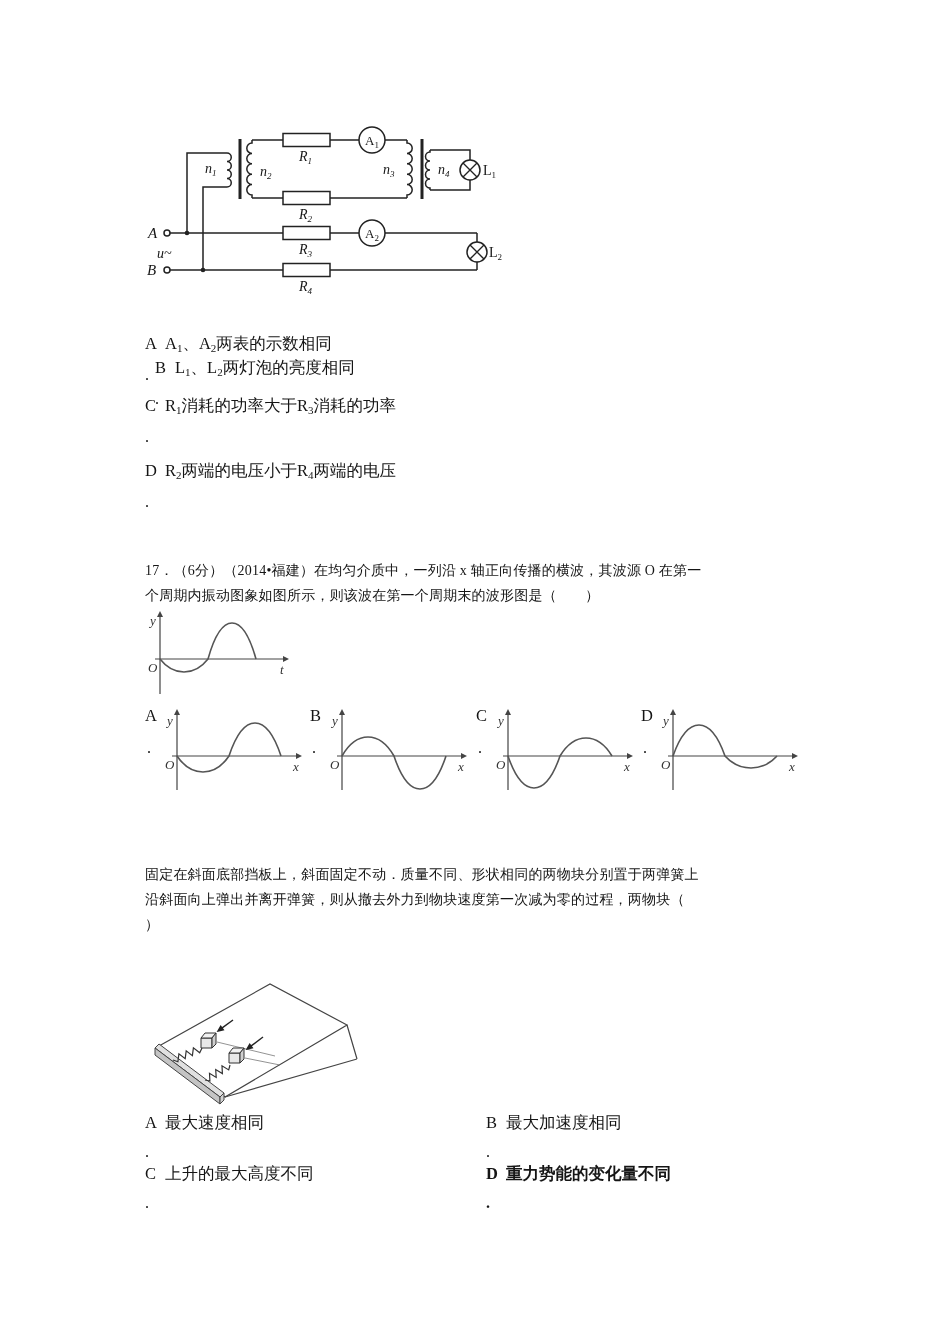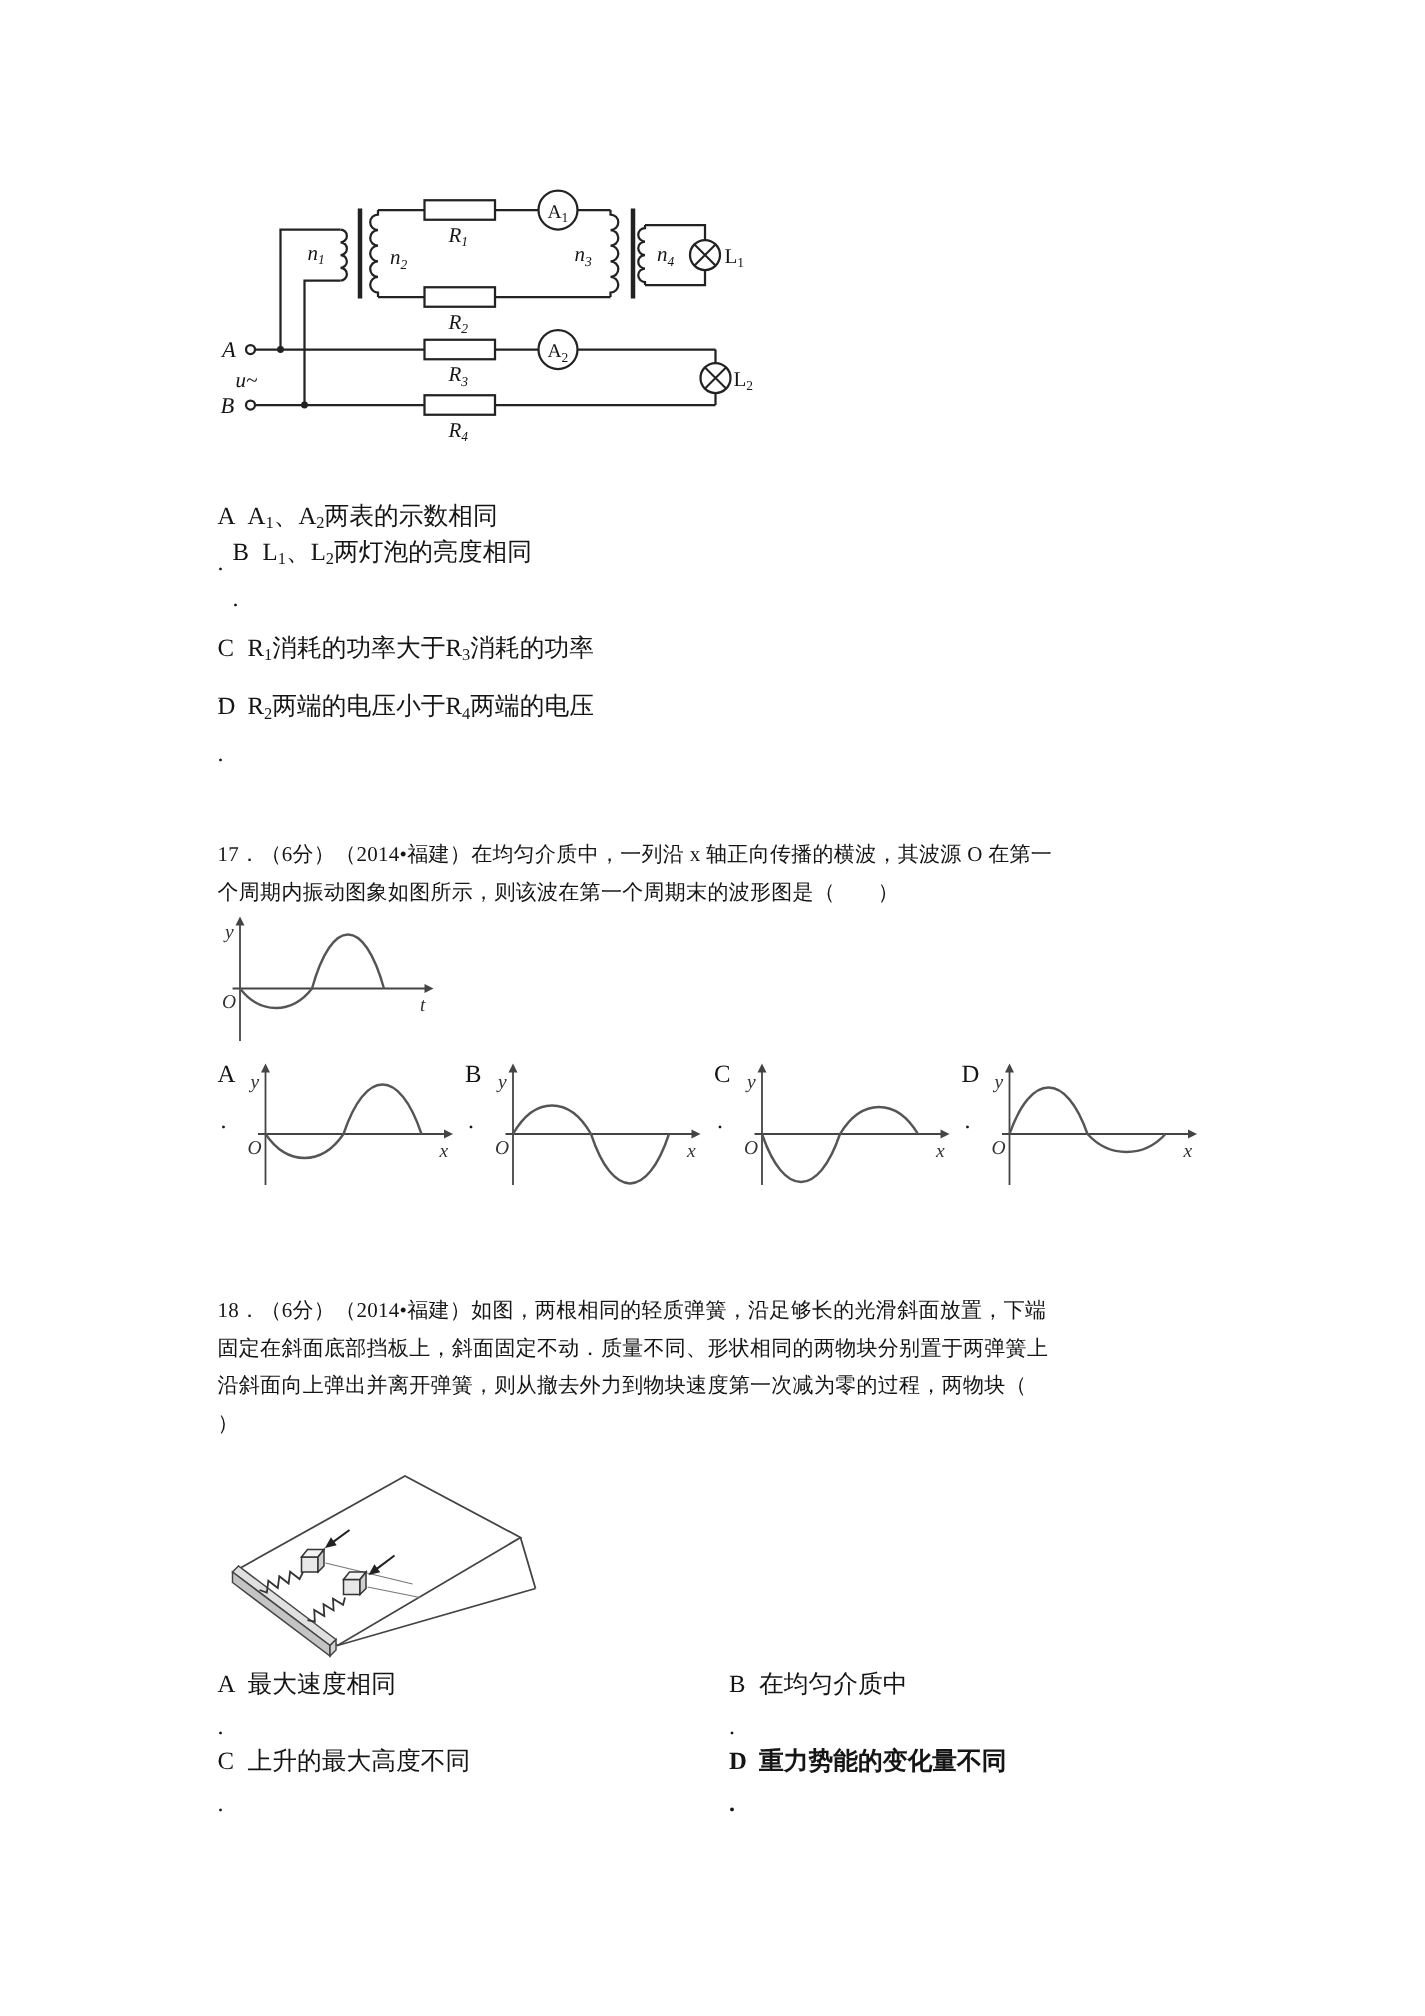--- a/index.html
+++ b/index.html
@@ -79,21 +79,21 @@
 
   <div class="abs" style="left:145px;top:301px;width:700px;height:210px" id="q16-options">
       <div class="abs" style="left: 0px; top: 2px; width: 690px; margin-top: 28px;">
         <div class="optline"><span class="letter">A</span><span>A</span><span class="sub">1</span><span>、A</span><span class="sub">2</span><span>两表的示数相同</span><span class="sub"></span></div>
         <div class="dotline">.</div>
       </div>
       <div class="abs" style="left: 10px; top: 54px; width: 690px;">
         <div class="optline"><span class="letter">B</span><span>L</span><span class="sub">1</span><span>、L</span><span class="sub">2</span><span>两灯泡的亮度相同</span><span class="sub"></span></div>
         <div class="dotline">.</div>
       </div>
-      <div class="abs" style="left: 0px; top: 118px; width: 690px;">
+      <div class="abs" style="left: 0px; top: 92px; width: 690px;">
         <div class="optline"><span class="letter">C</span><span>R</span><span class="sub">1</span><span>消耗的功率大于R</span><span class="sub">3</span><span>消耗的功率</span><span class="sub"></span></div>
         <div class="dotline">.</div>
       </div>
       <div class="abs" style="left: 0px; top: 157px; width: 690px;">
         <div class="optline"><span class="letter">D</span><span>R</span><span class="sub">2</span><span>两端的电压小于R</span><span class="sub">4</span><span>两端的电压</span><span class="sub"></span></div>
         <div class="dotline">.</div>
       </div>
     </div>
 
   <div class="abs" style="left:145px;top:558px;width:700px">
@@ -160,21 +160,20 @@
             <polygon points="133,45 133,51 139,48" fill="#444"></polygon>
             <path d="M14,48 C28.560000000000002,6.677 51.44,6.677 66,48 C80.56,63.995999999999995 103.44,63.995999999999995 118,48" stroke="#555" stroke-width="1.6" fill="none"></path>
             <text x="4" y="17" font-size="13" font-style="italic" fill="#333">y</text>
             <text x="2" y="61" font-size="13" font-style="italic" fill="#333">O</text>
             <text x="130" y="63" font-size="13" font-style="italic" fill="#333">x</text>
           </svg></div>
       </div>
     </div>
 
   <div class="abs" style="left:145px;top:862px;width:700px">
-    <div class="para">18．（6分）（2014•福建）如图，两根相同的轻质弹簧，沿足够长的光滑斜面放置，下端</div>
     <div class="para">固定在斜面底部挡板上，斜面固定不动．质量不同、形状相同的两物块分别置于两弹簧上</div>
     <div class="para">沿斜面向上弹出并离开弹簧，则从撤去外力到物块速度第一次减为零的过程，两物块（</div>
     <div class="para">）</div>
   </div>
 
   <svg class="abs" style="left:145px;top:983px" width="230" height="125" viewBox="0 0 230 125">
     <polygon points="14,63 125,1 202,42 80,114" fill="#ffffff" stroke="#444" stroke-width="1.2"></polygon>
     <path d="M202,42 L212,76 M80,114 L212,76" stroke="#444" stroke-width="1.2" fill="none"></path>
     <path d="M72,59 L130,73 M100,75 L135,82" stroke="#777" stroke-width="0.8" fill="none"></path>
     <polygon points="10,65 14,61 79,110 75,114" fill="#e0e0e0" stroke="#444" stroke-width="1"></polygon>
@@ -199,21 +198,21 @@
       <polygon points="102,66 107.3,64.8 104.7,61.2"></polygon>
     </g>
   </svg>
 
   <div class="abs" style="left:145px;top:1110px;width:700px;height:110px" id="q18-options">
       <div class="abs" style="left: 0px; top: 0px; width: 330px;">
         <div class="optline"><span class="letter">A</span><span>最大速度相同</span></div>
         <div class="dotline">.</div>
       </div>
       <div class="abs" style="left: 341px; top: 0px; width: 330px;">
-        <div class="optline"><span class="letter">B</span><span>在均匀介质中</span></div>
+        <div class="optline"><span class="letter">B</span><span>最大加速度相同</span></div>
         <div class="dotline">.</div>
       </div>
       <div class="abs" style="left: 0px; top: 51px; width: 330px;">
         <div class="optline"><span class="letter">C</span><span>上升的最大高度不同</span></div>
         <div class="dotline">.</div>
       </div>
       <div class="abs" style="left: 341px; top: 51px; width: 330px; font-weight: bold;">
         <div class="optline"><span class="letter">D</span><span>重力势能的变化量不同</span></div>
         <div class="dotline">.</div>
       </div>

